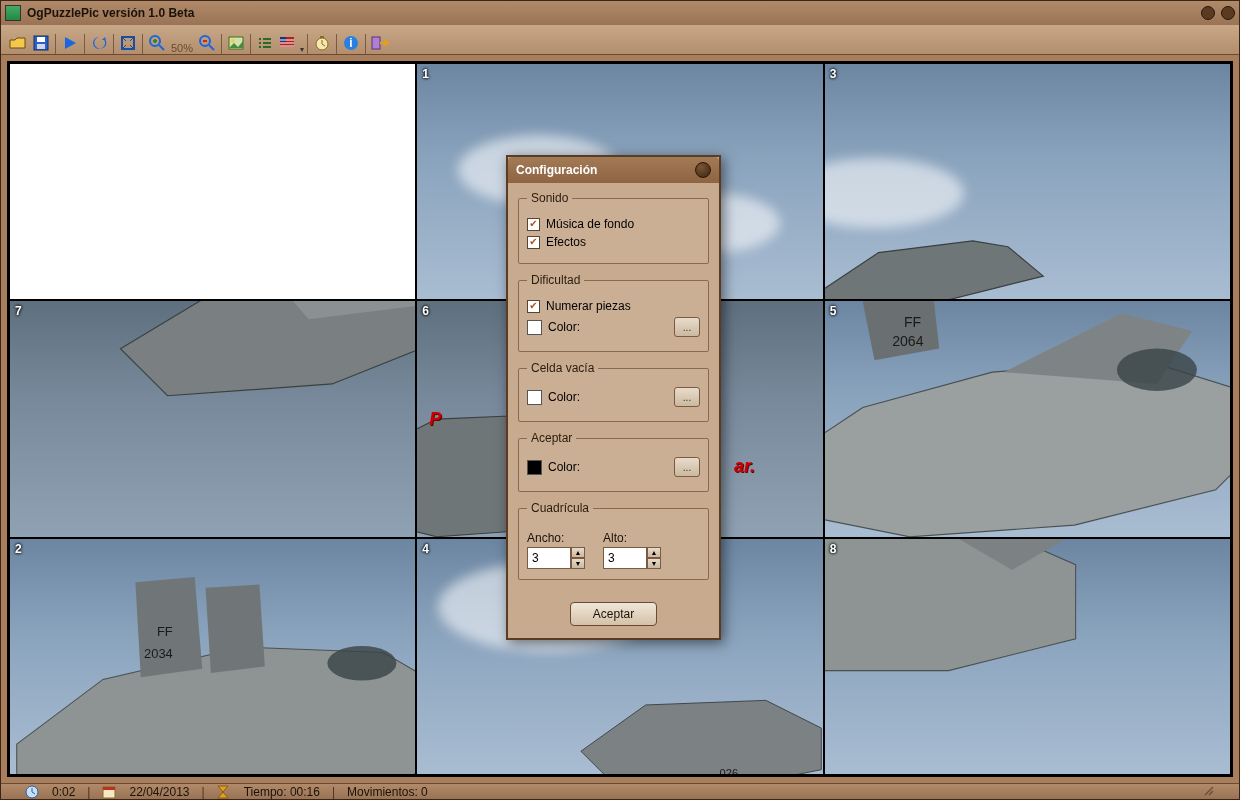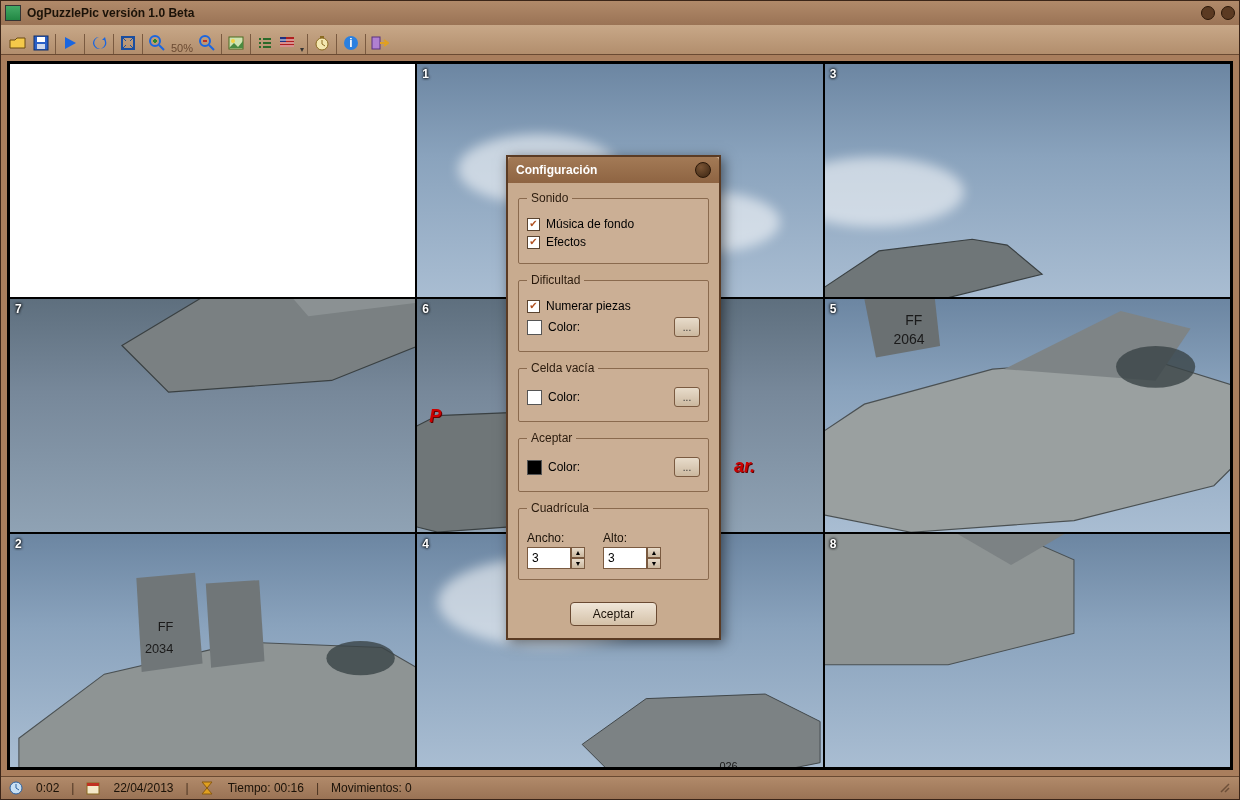--- a/index.html
+++ b/index.html
@@ -18,21 +18,21 @@
   .cell { position:relative; overflow:hidden; border:1px solid #000; }
   .cell .num { position:absolute; top:3px; left:5px; color:#fff; font-size:12px; text-shadow:0 0 3px #000,0 0 3px #000; font-weight:bold; z-index:2;}
   .sky { background: linear-gradient(180deg,#6c86a2 0%, #8aa3bd 40%, #a9bdd2 100%); position:absolute; inset:0;}
   .haze { position:absolute; inset:0; background:linear-gradient(180deg,#5e6f7e 0%, #77889a 40%, #8fa2b4 100%);}
   .cloud { position:absolute; background:rgba(255,255,255,.55); border-radius:50%; filter:blur(6px);}
   .empty-tile { background:#fff !important; }
   .overlay-text { position:absolute; left:50%; top:50%; transform:translate(-50%,-50%); color:#c00; font-style:italic; font-weight:bold; font-size:18px; text-shadow:1px 1px 0 #600; pointer-events:none; z-index:4;}
   
   .jet { position:absolute; }
   .jet svg { width:100%; height:100%; display:block; }
-  .statusbar { height:23px; background: linear-gradient(#b18a6a,#9a7355); display:flex; align-items:center; padding:0 8px; gap:10px; color:#1b1208; border-top:1px solid #6a4a32;}
+  .statusbar { height:16px; background: linear-gradient(#b18a6a,#9a7355); display:flex; align-items:center; padding:0 24px; gap:10px; color:#1b1208; border-top:1px solid #6a4a32;}
   .statusbar .sep{color:#4a3220;margin:0 2px;}
   .sicon{width:14px;height:14px;display:inline-block;vertical-align:middle;margin-right:3px;}
   .resize-grip{margin-left:auto;opacity:.6;}
   
   .dialog { position:absolute; left:505px; top:100px; width:215px; background:#c8ab8f; border:2px solid #5a3b24; border-radius:0; box-shadow:3px 3px 12px rgba(0,0,0,.5); z-index:50; }
   .dlg-title { height:26px; background:linear-gradient(#a37a56,#8e6442); border-radius:4px 4px 0 0; display:flex; align-items:center; padding:0 8px; color:#fff; font-weight:bold; }
   .dlg-title .spacer{flex:1;}
   .dlg-close{width:16px;height:16px;border-radius:50%;background:radial-gradient(circle at 35% 30%,#7a5434,#3b2512);border:1px solid #2a1708;}
   .dlg-body{padding:8px 10px 12px;}
   fieldset.grp{border:1px solid #8a6a4e;border-radius:2px;padding:8px 8px 10px;margin-bottom:9px;background:rgba(255,255,255,.06);}

